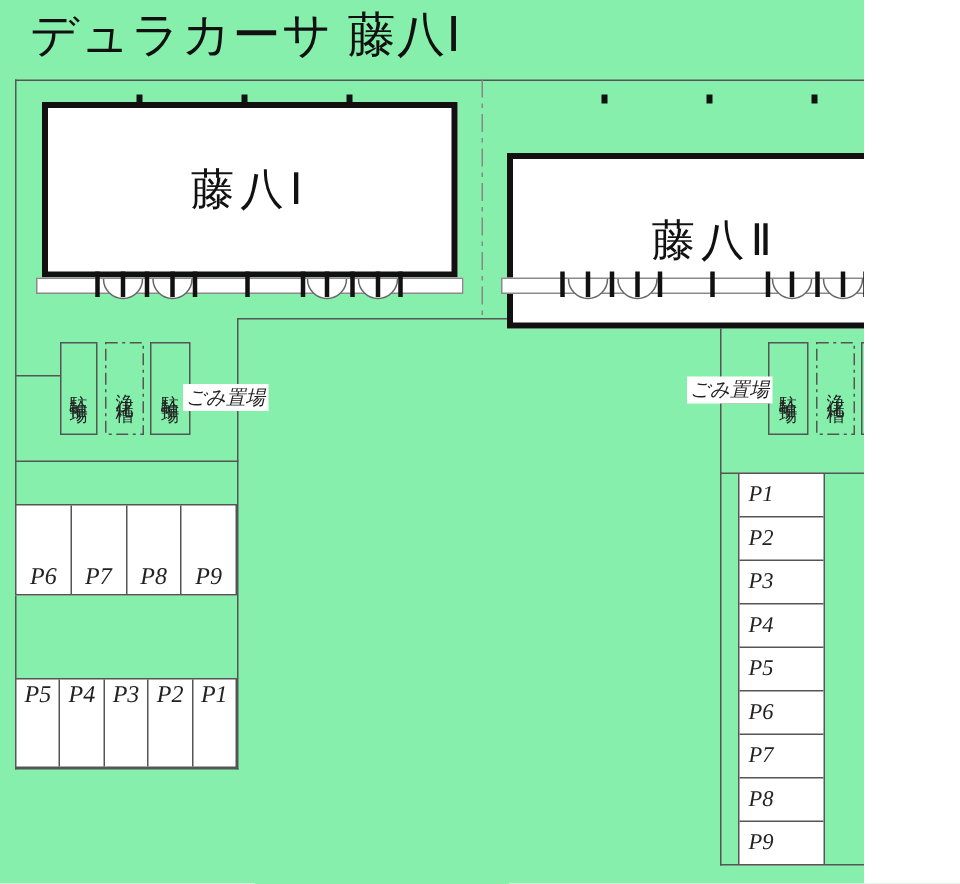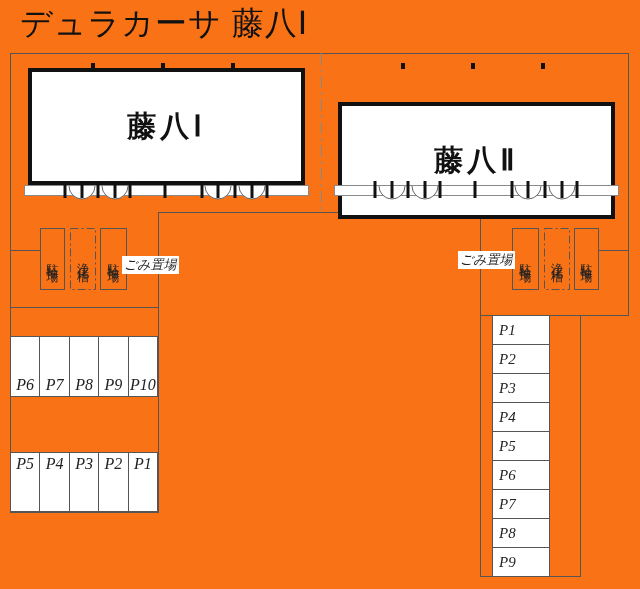--- a/index.html
+++ b/index.html
@@ -1,23 +1,23 @@
 <!DOCTYPE html>
 <html><head>
 <meta charset="utf-8">
 <style>
   html,body{margin:0;padding:0;background:#fff;}
-  .plan{position:relative;width:640px;height:589px;background:#f97316;overflow:hidden;
+  .plan{position:relative;width:576px;height:589px;background:#86efac;overflow:hidden;
         font-family:"Liberation Sans",sans-serif;color:#1a1a1a;}
   .title{position:absolute;left:20px;top:2px;font-size:32px;font-weight:500;
          letter-spacing:1px;color:#111;white-space:nowrap;}
   .ln{position:absolute;background:#555;}
   .bld{position:absolute;box-sizing:border-box;border:4px solid #111;background:#fff;
        display:flex;align-items:center;justify-content:center;}
-  .bld .blabel{font-size:29px;letter-spacing:4px;color:#111;font-weight:bold;}
+  .bld .blabel{font-size:29px;letter-spacing:4px;color:#111;}
   .strip{position:absolute;box-sizing:border-box;border:1px solid #8a8a8a;background:#fff;}
   .fbox{position:absolute;box-sizing:border-box;display:flex;align-items:center;
         justify-content:center;}
   .fbox.solid{border:1px solid #555;}
   .vtext{writing-mode:vertical-rl;text-orientation:upright;font-size:12px;line-height:1;
          letter-spacing:4px;font-family:"Liberation Serif",serif;color:#222;}
   .gomi{position:absolute;font-family:Liberation Mono, monospace;font-style:italic;
         font-size:13px;color:#222;background:#fff;padding:0 2px;white-space:nowrap;z-index:5;}
   .prow{position:absolute;box-sizing:border-box;border:1px solid #555;display:flex;background:#fff;}
   .prow .stall{flex:1;box-sizing:border-box;border-right:1px solid #555;display:flex;
@@ -87,21 +87,20 @@
   </div>
   <div class="fbox solid" style="left:574px;top:228px;width:25px;height:62px;">
     <span class="vtext">駐輪場</span>
   </div>
 
   <div class="prow labels-bottom" style="left:10px;top:336px;width:148px;height:61px;">
     <div class="stall">P6</div>
     <div class="stall">P7</div>
     <div class="stall">P8</div>
     <div class="stall">P9</div>
-    <div class="stall">P10</div>
   </div>
 
   <div class="prow labels-top" style="left:10px;top:452px;width:148px;height:60px;">
     <div class="stall">P5</div>
     <div class="stall">P4</div>
     <div class="stall">P3</div>
     <div class="stall">P2</div>
     <div class="stall">P1</div>
   </div>
 

